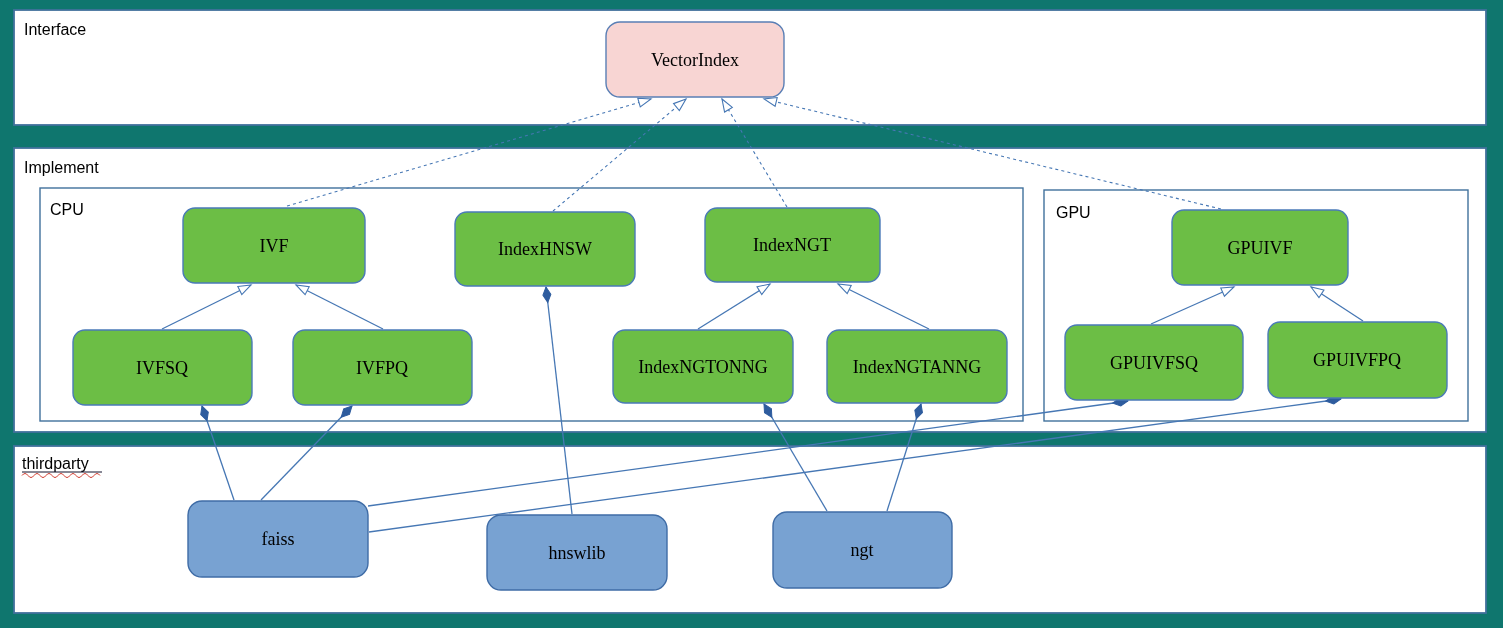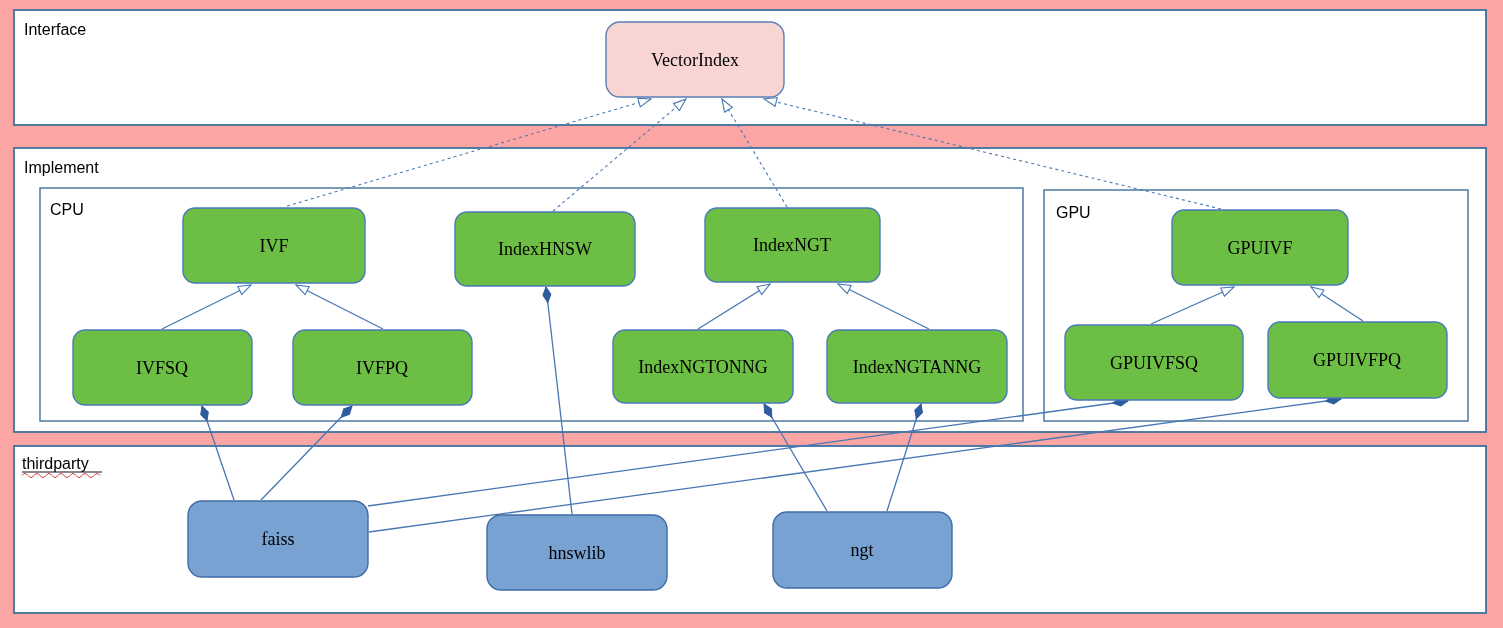--- a/index.html
+++ b/index.html
@@ -1,16 +1,16 @@
 <!DOCTYPE html>
 <html><head>
 <meta charset="utf-8">
 <style>
   html,body{margin:0;padding:0;background:#ffffff;}
-  .canvas-wrap{width:1503px;height:628px;position:relative;background:#fca5a5;overflow:hidden;}
+  .canvas-wrap{width:1503px;height:628px;position:relative;background:#0f766e;overflow:hidden;}
   svg{display:block;}
   .container{fill:#ffffff;stroke:#41719c;stroke-width:1.8;}
   .subcontainer{fill:none;stroke:#41719c;stroke-width:1.4;}
   .container-label{font-family:"Liberation Sans",sans-serif;font-size:16px;fill:#000000;}
   .node-label{font-family:"Liberation Serif",serif;font-size:18px;fill:#000000;text-anchor:middle;}
   .node{stroke:#4a7ab8;stroke-width:1.4;}
   .node-green{fill:#6cbe45;}
   .node-blue{fill:#78a2d2;stroke:#3f6ca6;}
   .node-pink{fill:#f8d5d3;stroke:#5a7fb5;}
   .edge{stroke:#4677b4;stroke-width:1.3;fill:none;}

